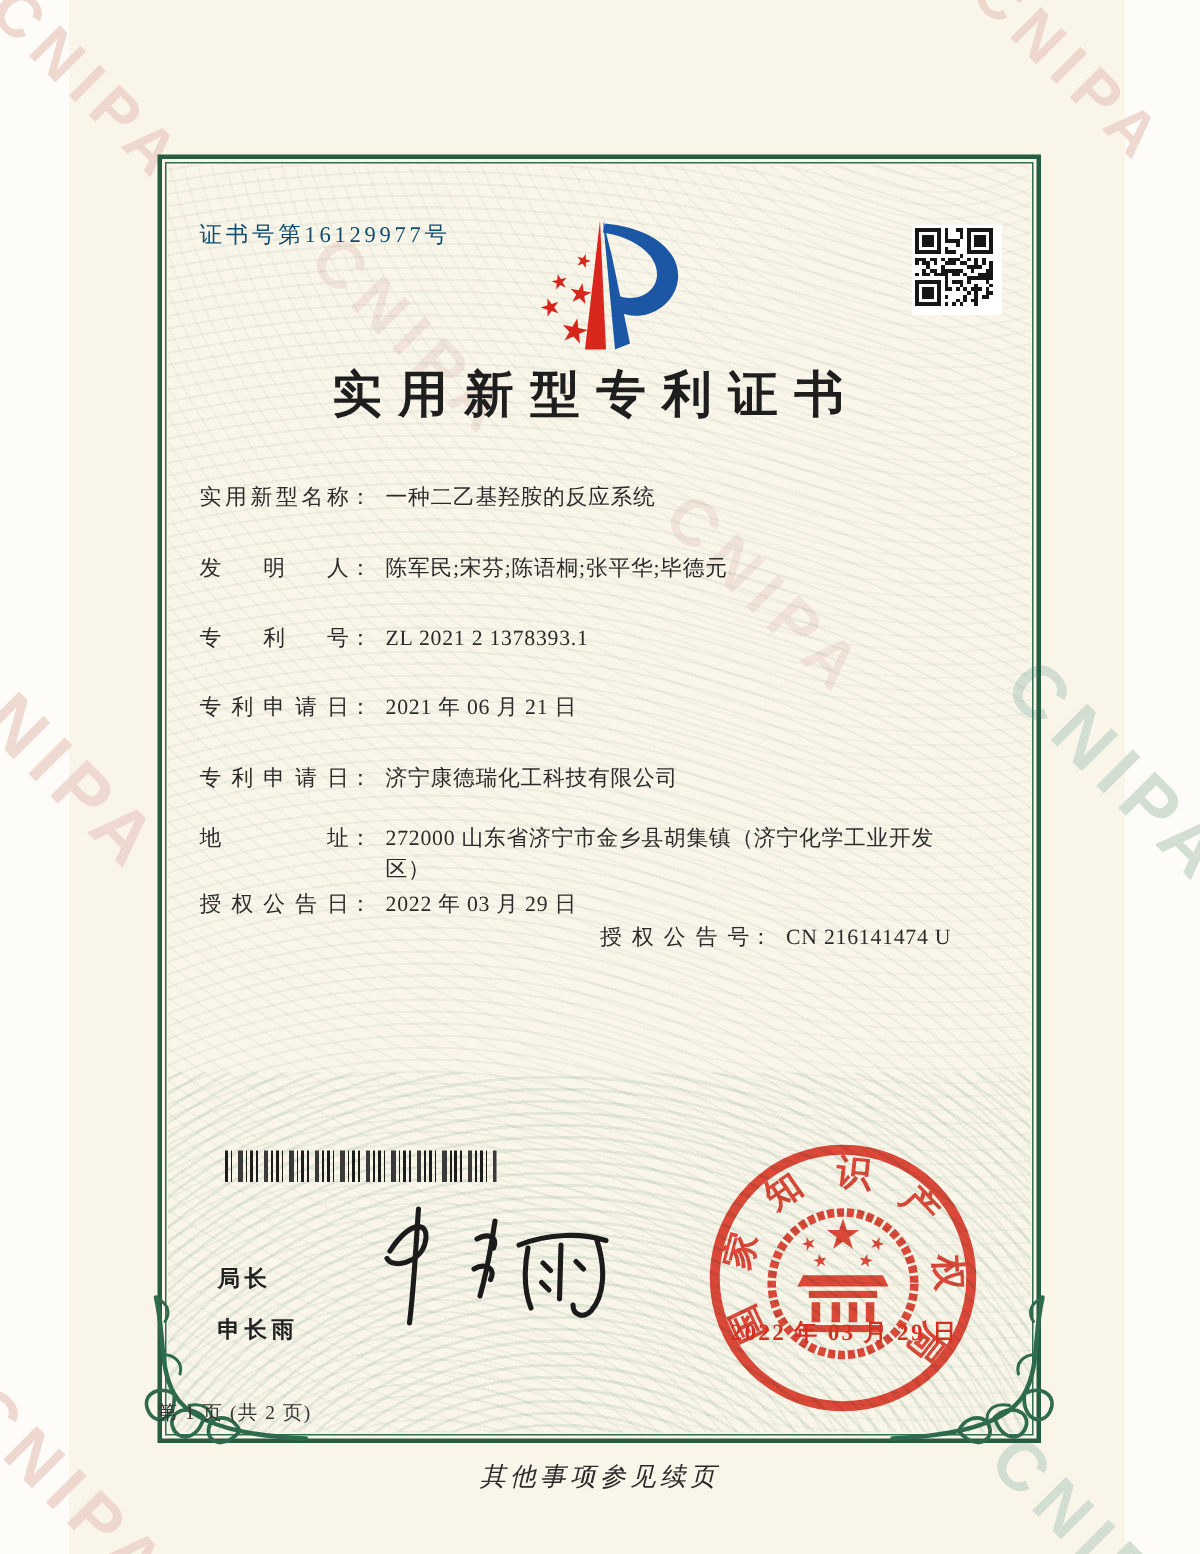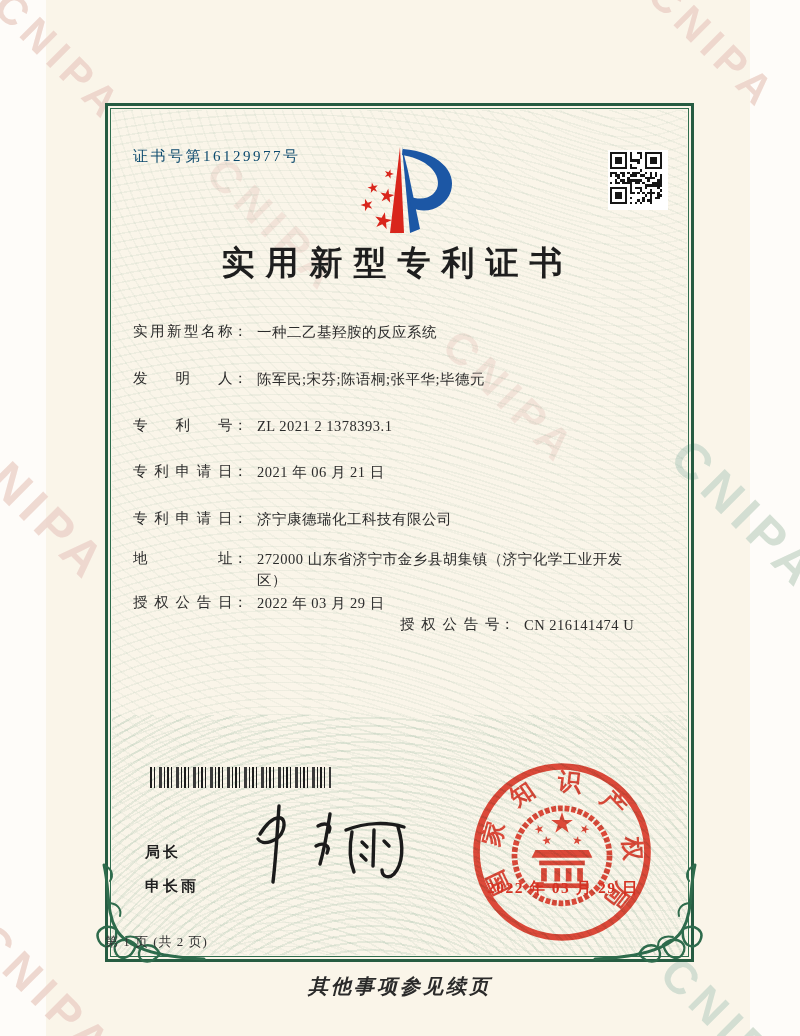--- a/index.html
+++ b/index.html
@@ -75,21 +75,21 @@
   .signature{position:absolute; left:246px; top:800px; width:170px; height:88px;}
 
   .seal{position:absolute; left:467px; top:757px; width:190px; height:190px;
         opacity:.88; mix-blend-mode:multiply;}
   .seal-date{position:absolute; left:487px; top:878px; font-size:15.5px; font-weight:600;
              letter-spacing:1.5px; color:var(--seal_red,#d53122); z-index:5;}
 
   .page-num{position:absolute; left:105px; width:583px; top:933px; text-align:left;
             font-size:13px; letter-spacing:1px; color:#333;}
   .footer-note{position:absolute; left:0; right:0; top:973px; text-align:center;
-               font-size:20px; font-style:italic; letter-spacing:3px; color:#2a2a2a;font-weight:bold;}
+               font-size:17px; font-style:italic; letter-spacing:3px; color:#2a2a2a;}
 </style>
 </head>
 <body>
 
 <div class="page">
 
   <div class="edge-strip edge-left"></div>
   <div class="edge-strip edge-right"></div>
 
   <div class="wm wm-pink" style="left:18px;top:-18px;font-size:42px;opacity:.85">CNIPA</div>

